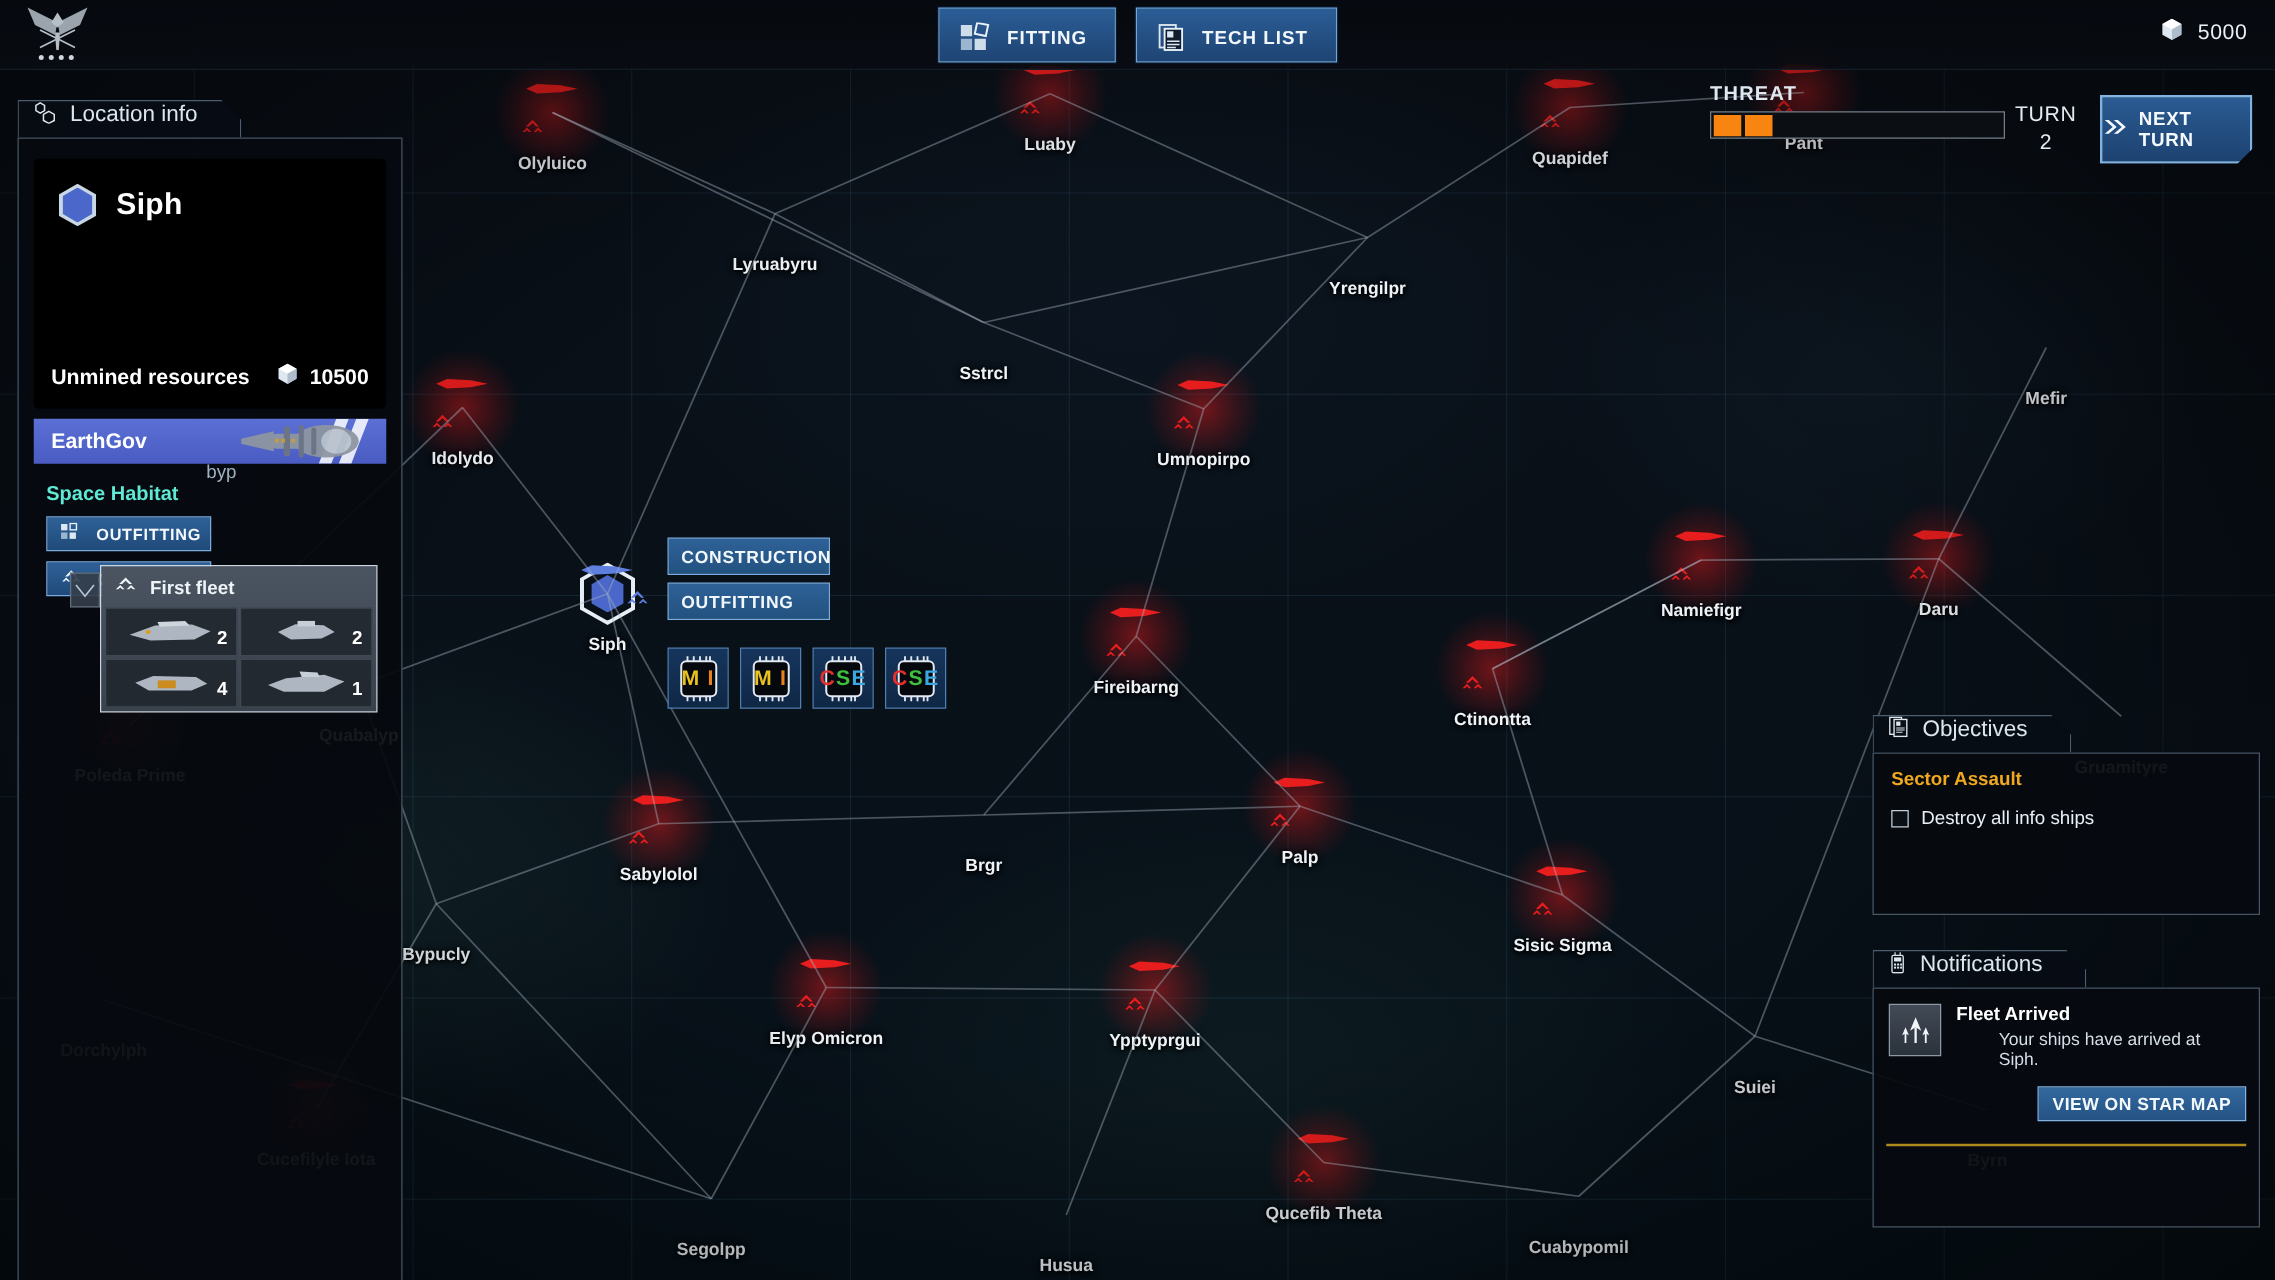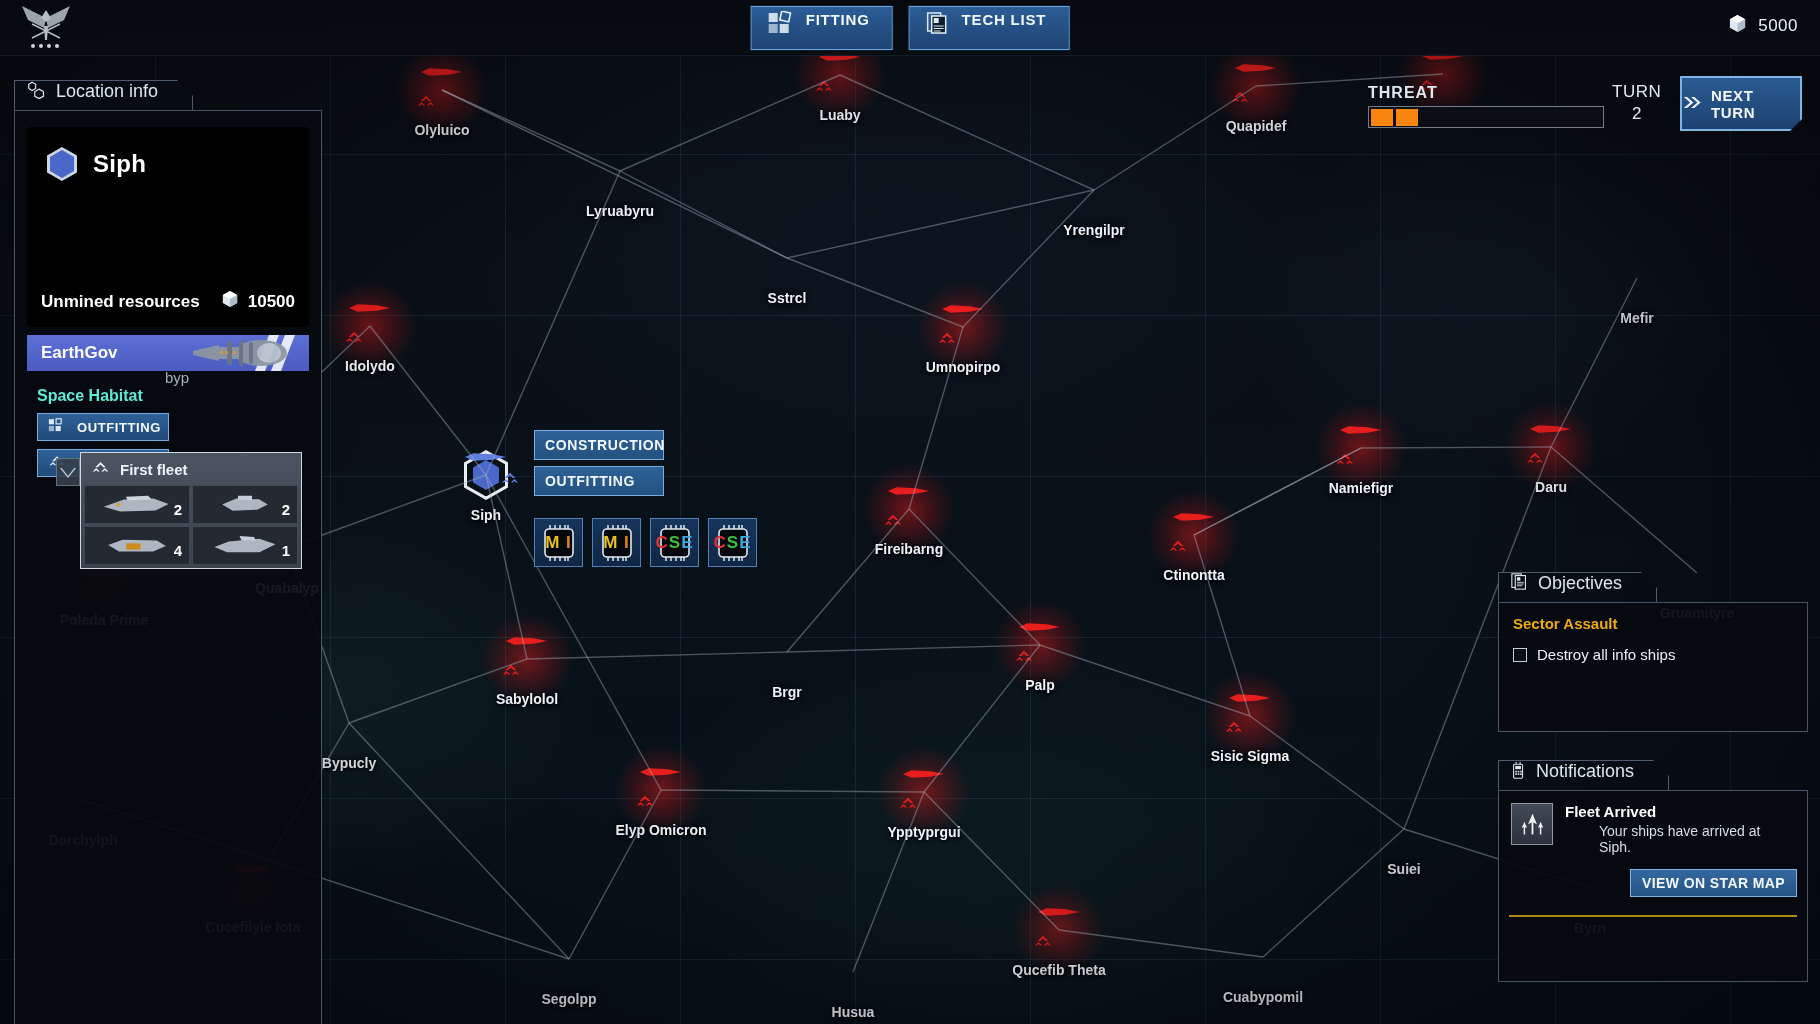--- a/index.html
+++ b/index.html
@@ -42,21 +42,21 @@
     background: linear-gradient(180deg, rgba(6,9,14,.97), rgba(8,12,18,.88));
     border-bottom: 1px solid rgba(60,90,120,.25);
     z-index: 40;
   }
   .logo {
     position: absolute; left: 18px; top: 4px; width: 56px; height: 48px;
     opacity: .9;
   }
   .topbtns { position:absolute; left: 50%; top: 6px; transform: translateX(-50%); display:flex; gap: 16px; }
   .tbtn {
-    display:flex; gap: 12px;
+    display:flex; align-items:center; gap: 12px;
     height: 44px; padding: 4px 22px 0 16px;
     background: linear-gradient(180deg,#2b5d96,#1e4473);
     border: 1px solid #6ea6dd;
     box-shadow: 0 0 0 1px rgba(10,25,45,.9);
     color: #f2f7fb; font-size: 15px; letter-spacing: .8px; font-weight: 700;
     cursor: pointer;
   }
   .tbtn svg { display:block; }
   .res {
     position:absolute; right: 22px; top: 14px;
@@ -198,21 +198,21 @@
   .chip {
     width: 49px; height: 49px;
     background: linear-gradient(180deg,#16355c,#0f2745);
     border: 1px solid #4f7fb4;
     display:flex; align-items:center; justify-content:center;
     position:relative; cursor:pointer;
   }
   .chip .txt { font-size: 17px; font-weight: 700; font-family:"Liberation Sans", sans-serif; letter-spacing: 1px; z-index:2; }
 
   
-  .threatwrap { position:absolute; left: 1368px; top: 84px; z-index: 30; }
+  .threatwrap { position:absolute; left: 1368px; top: 67px; z-index: 30; }
   .threat-label { font-size: 16px; color:#dfe8f0; letter-spacing:1px; font-weight:700; }
   .threat-bar {
     margin-top: 4px; width: 236px; height: 22px;
     background: #0b0f14; border: 1px solid rgba(170,185,200,.65);
     display:flex; align-items:center; gap: 3px; padding: 2px;
   }
   .threat-pip { width: 22px; height: 17px; background:#f98511; }
   .turnwrap { position:absolute; left: 1612px; top: 82px; text-align:center; z-index:30; }
   .turn-lbl { font-size: 17px; color:#e3ebf2; letter-spacing:.5px; }
   .turn-val { font-size: 17px; color:#e3ebf2; margin-top: 2px; }

